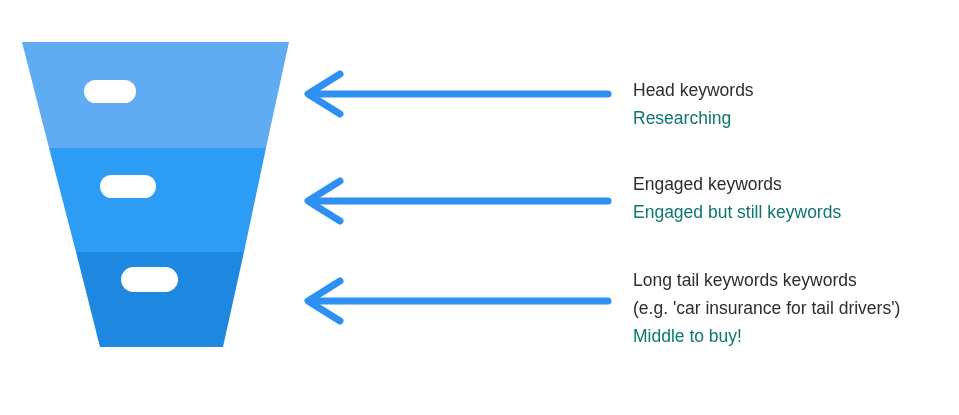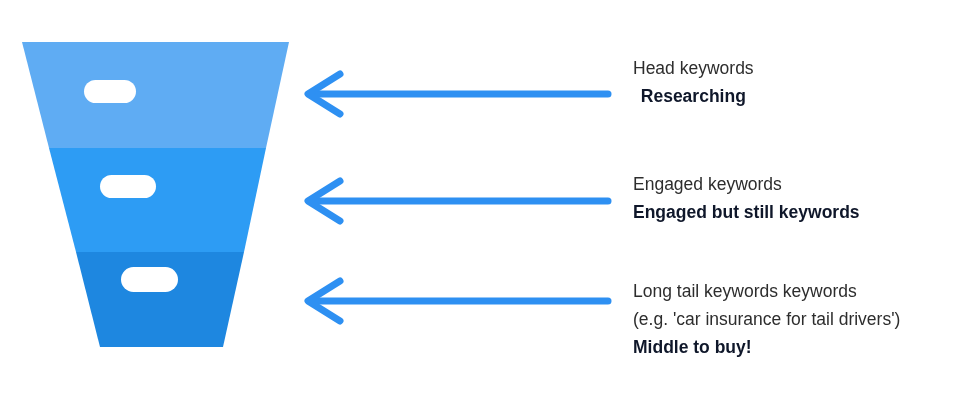--- a/index.html
+++ b/index.html
@@ -18,26 +18,26 @@
   }
   .label-block {
     position: absolute;
     left: 633px;
     font-size: 17.5px;
     line-height: 28px;
     color: #2d2d2d;
     white-space: nowrap;
   }
   .label-block .stage {
-    font-weight: bold;
-    color: #0f172a;
+    font-weight: normal;
+    color: #0f766e;
   }
-  .lb-1 { top: 54px; text-align: center; }
+  .lb-1 { top: 76px; }
   .lb-2 { top: 170px; }
-  .lb-3 { top: 277px; }
+  .lb-3 { top: 266px; }
 </style>
 </head>
 <body>
 
 <div class="canvas">
 
   <svg class="funnel-svg" width="959" height="415" viewBox="0 0 959 415">
 
     <polygon points="22,42 289,42 266,148 49,148" fill="#5FACF3"></polygon>
     <polygon points="49,148 266,148 244,252 76,252" fill="#2D9CF4"></polygon>

